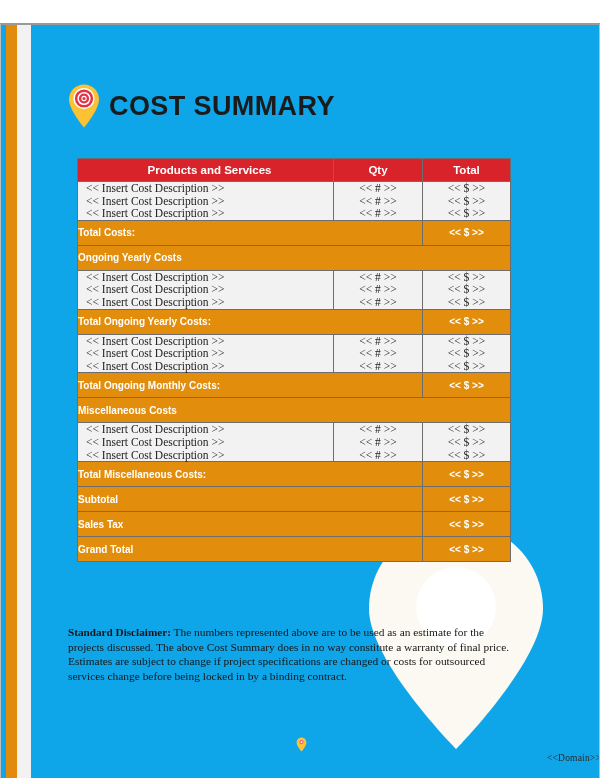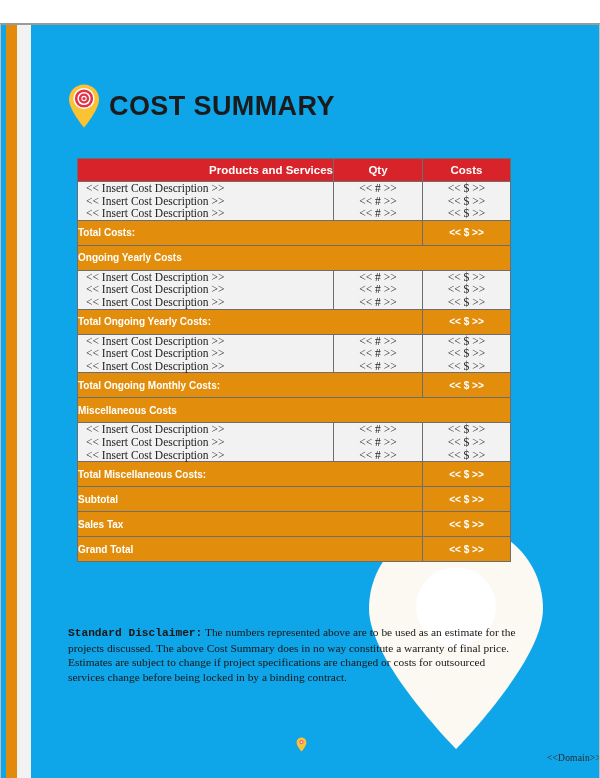--- a/index.html
+++ b/index.html
@@ -100,21 +100,21 @@
   .col-amt  { width: 88px; }
 
   thead th {
     background: #D8232A;
     color: #ffffff;
     font-size: 11.5px;
     font-weight: bold;
     height: 22px;
     font-family: "Liberation Sans", sans-serif;
   }
-  th.h-desc { text-align: right; padding-left: 8px; }
+  th.h-desc { text-align: center; padding-left: 8px; }
   th.h-qty, th.h-amt { text-align: center; }
 
   
   .items-cell {
     background: #f2f2f2;
     font-family: "Liberation Serif", serif;
     font-size: 11.5px;
     color: #1d1d1d;
     padding: 6px 0 7px 0;
   }
@@ -146,21 +146,21 @@
     left: 67px;
     top: 600px;
     width: 452px;
     font-family: "Liberation Serif", serif;
     font-size: 11.4px;
     line-height: 14.6px;
     color: #161616;
     text-align: left;
   }
   .disclaimer .lead {
-    font-family: Liberation Mono, monospace;
+    font-family: Liberation Serif, serif;
     font-weight: bold;
     font-size: 11.2px;
   }
 
   
   .doc-footer {
     position: absolute;
     left: 0;
     top: 712px;
     width: 600px;
@@ -208,21 +208,21 @@
   <table class="cost-table">
     <colgroup>
       <col class="col-desc">
         <col class="col-qty">
         <col class="col-amt">
     </colgroup>
     <thead>
       <tr>
         <th class="h-desc">Products and Services</th>
         <th class="h-qty">Qty</th>
-        <th class="h-amt">Costs</th>
+        <th class="h-amt">Total</th>
       </tr>
     </thead>
     <tbody>
 
       <tr>
         <td class="items-cell items-desc">
           <div class="line">&lt;&lt; Insert Cost Description &gt;&gt;</div>
           <div class="line">&lt;&lt; Insert Cost Description &gt;&gt;</div>
           <div class="line">&lt;&lt; Insert Cost Description &gt;&gt;</div>
         </td>

